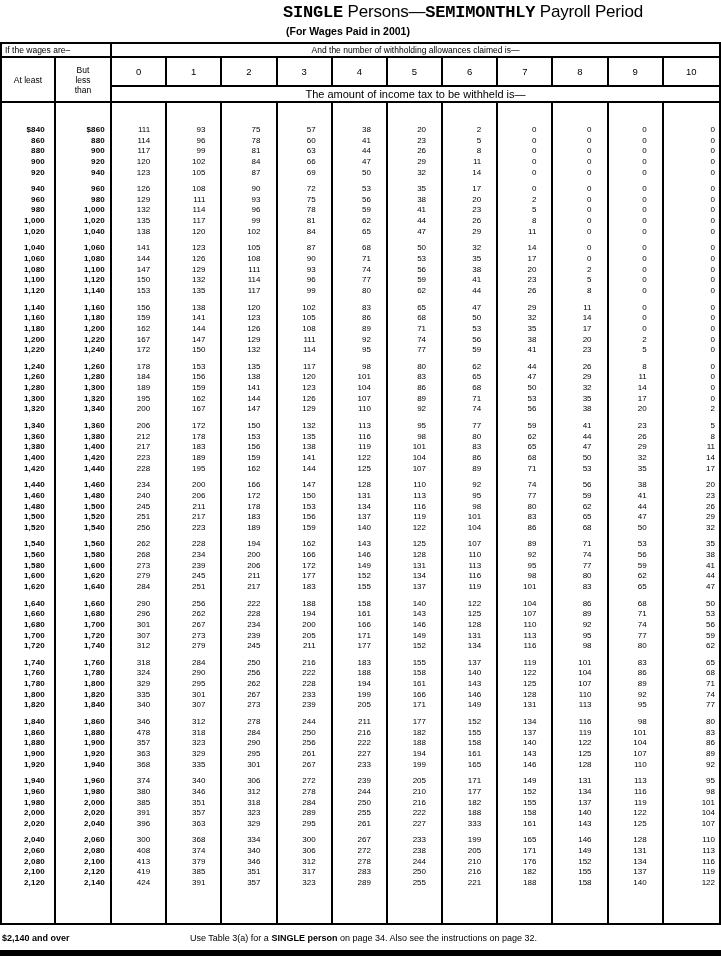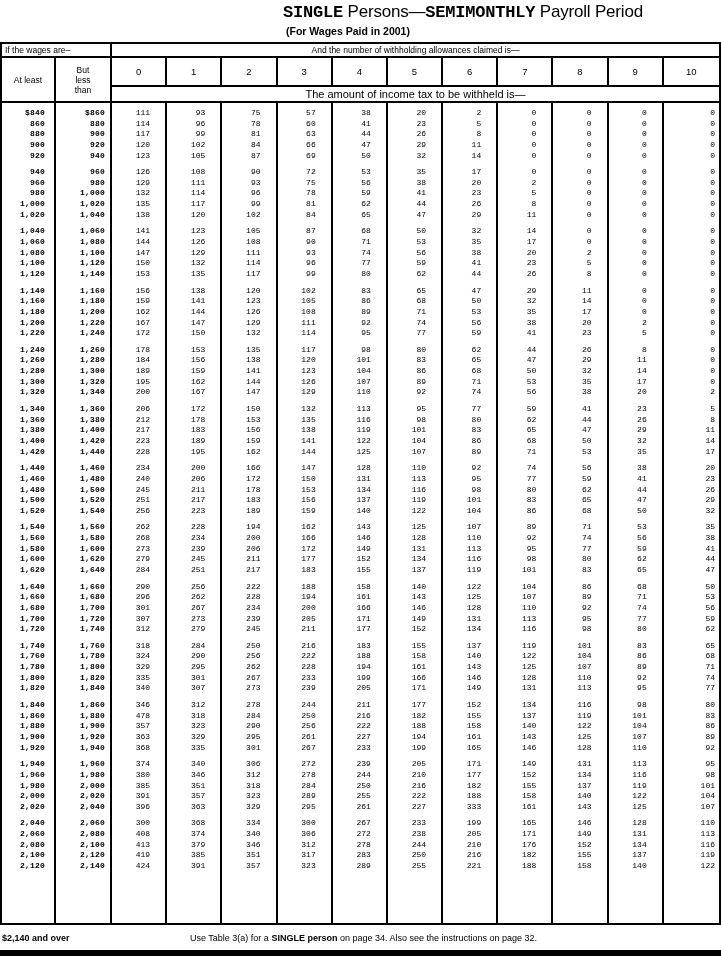--- a/index.html
+++ b/index.html
@@ -21,21 +21,21 @@
                    display:flex; align-items:center; justify-content:center; text-align:center; }
   .hcell-butless { width:56px; border-right:2px solid #000; font-size:8.5px;
                    display:flex; align-items:center; justify-content:center; text-align:center;
                    line-height:10px; padding:0 12px; }
   .hright { flex:1; display:flex; flex-direction:column; }
   .numrow { display:flex; height:29px; border-bottom:2px solid #000; }
   .numcell { width:55.18px; border-right:2px solid #000; font-size:9.5px;
              display:flex; align-items:center; justify-content:center; }
   .numcell.last { width:auto; flex:1; border-right:none; }
   .amountrow { flex:1; font-size:11px; display:flex; align-items:center; justify-content:center; }
-  .dataArea { position:relative; height:820px; padding-top:5px; overflow:hidden;font-family:Liberation Mono, monospace; }
+  .dataArea { position:relative; height:820px; padding-top:22px; overflow:hidden; }
   .vline { position:absolute; top:0; bottom:0; width:2px; background:#000; }
   .block + .block { margin-top:6px; }
   .row { display:flex; height:10.65px; line-height:10.5px; font-size:8px; position:relative; }
   .cw { text-align:right; font-weight:bold; letter-spacing:0.2px; }
   .c0 { width:54px; padding-right:11px; }
   .c1 { width:56px; padding-right:7px; }
   .ca { width:55.18px; text-align:right; padding-right:17px; }
   .ca.last { width:auto; flex:1; padding-right:4px; }
   .footer-left { position:absolute; top:933px; left:2px; font-size:9px; font-weight:bold; }
   .footer-note { position:absolute; top:933px; left:190px; font-size:9px; white-space:nowrap; }

